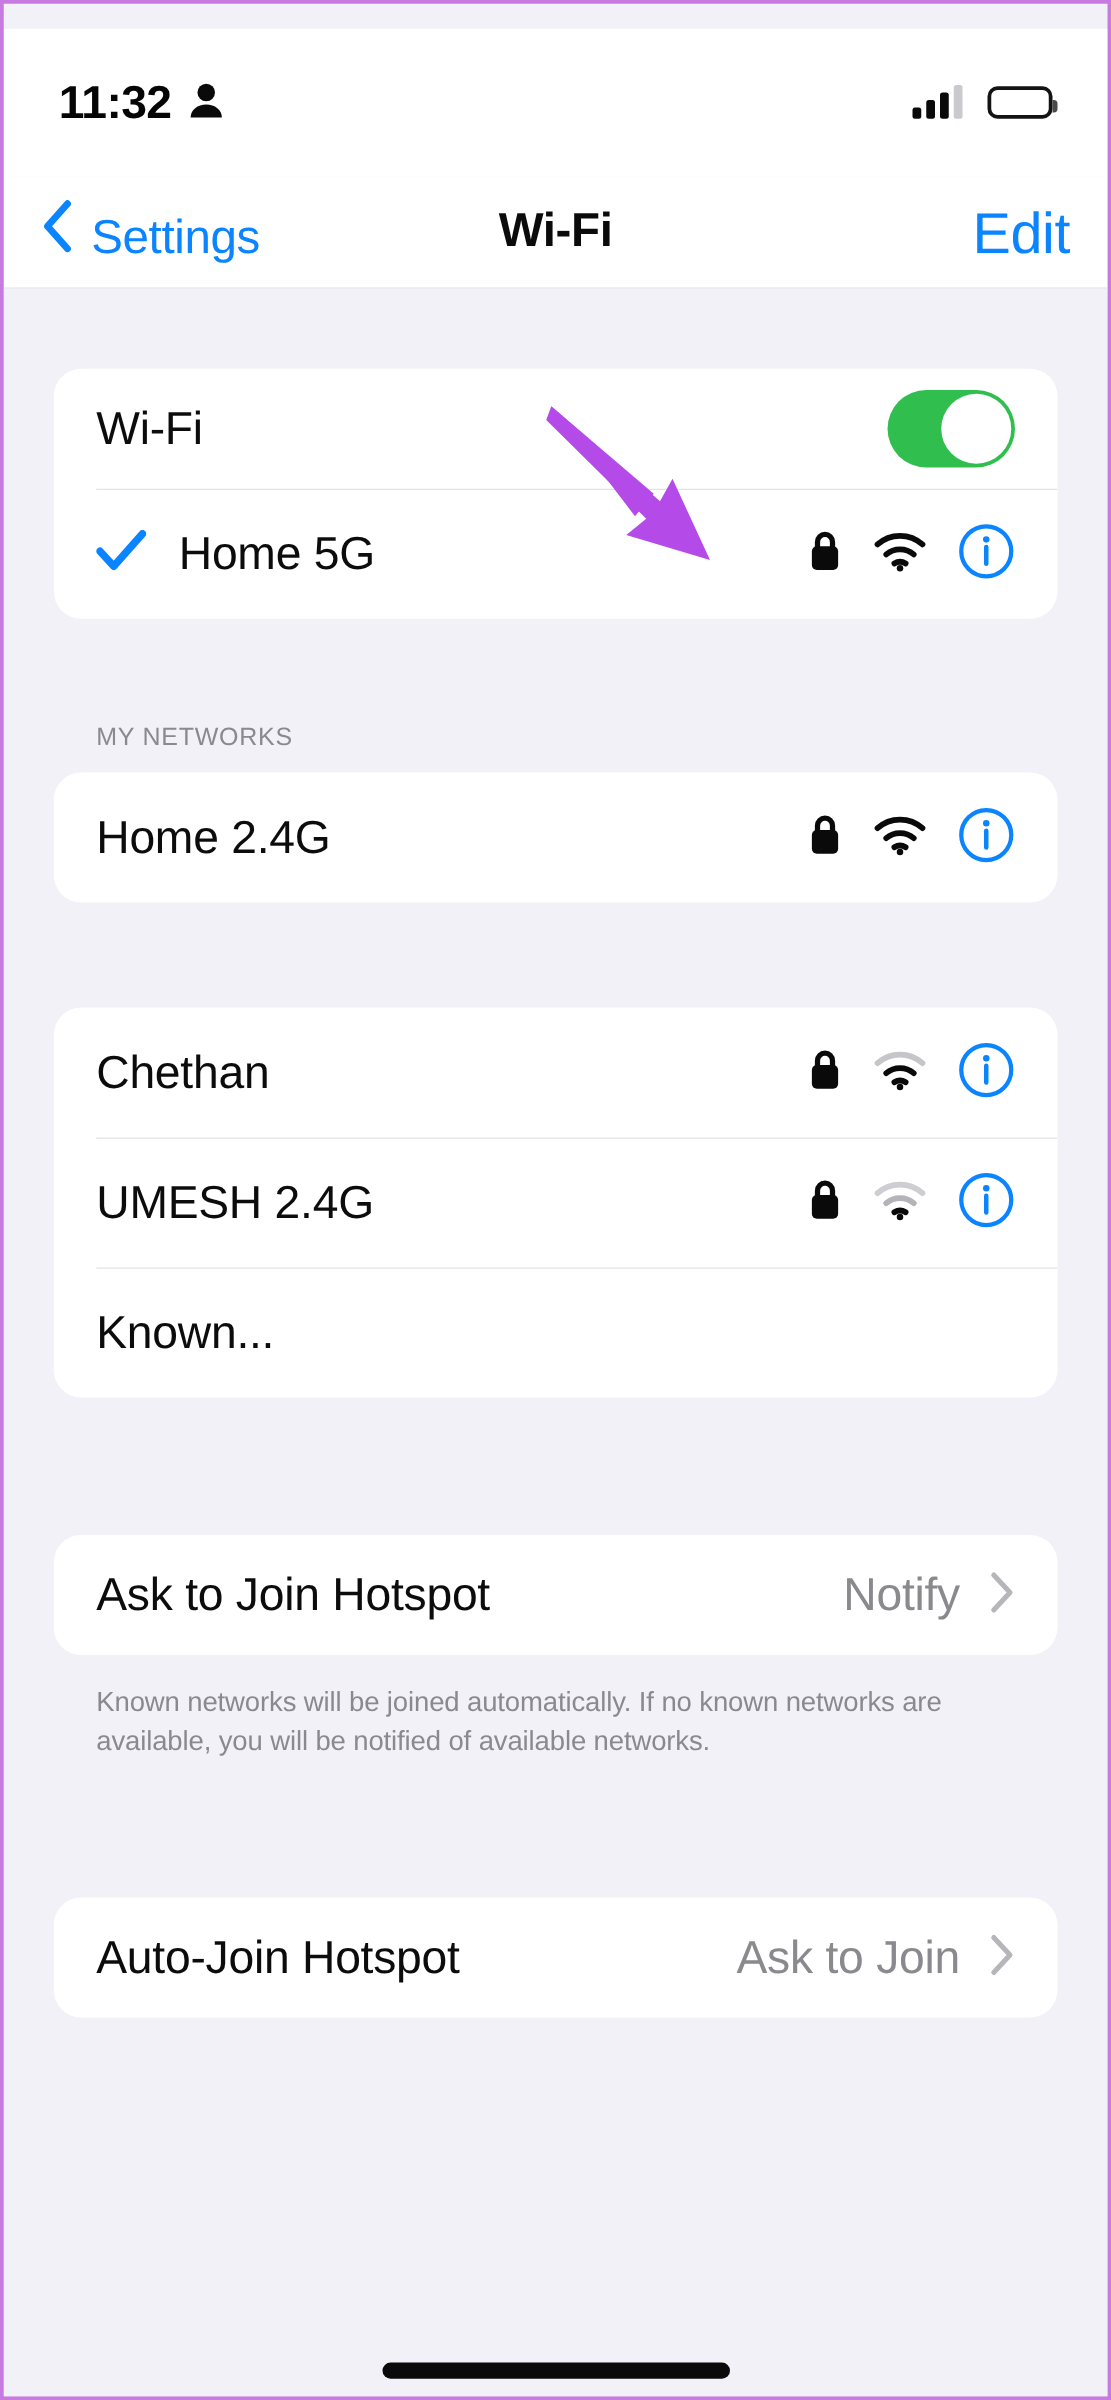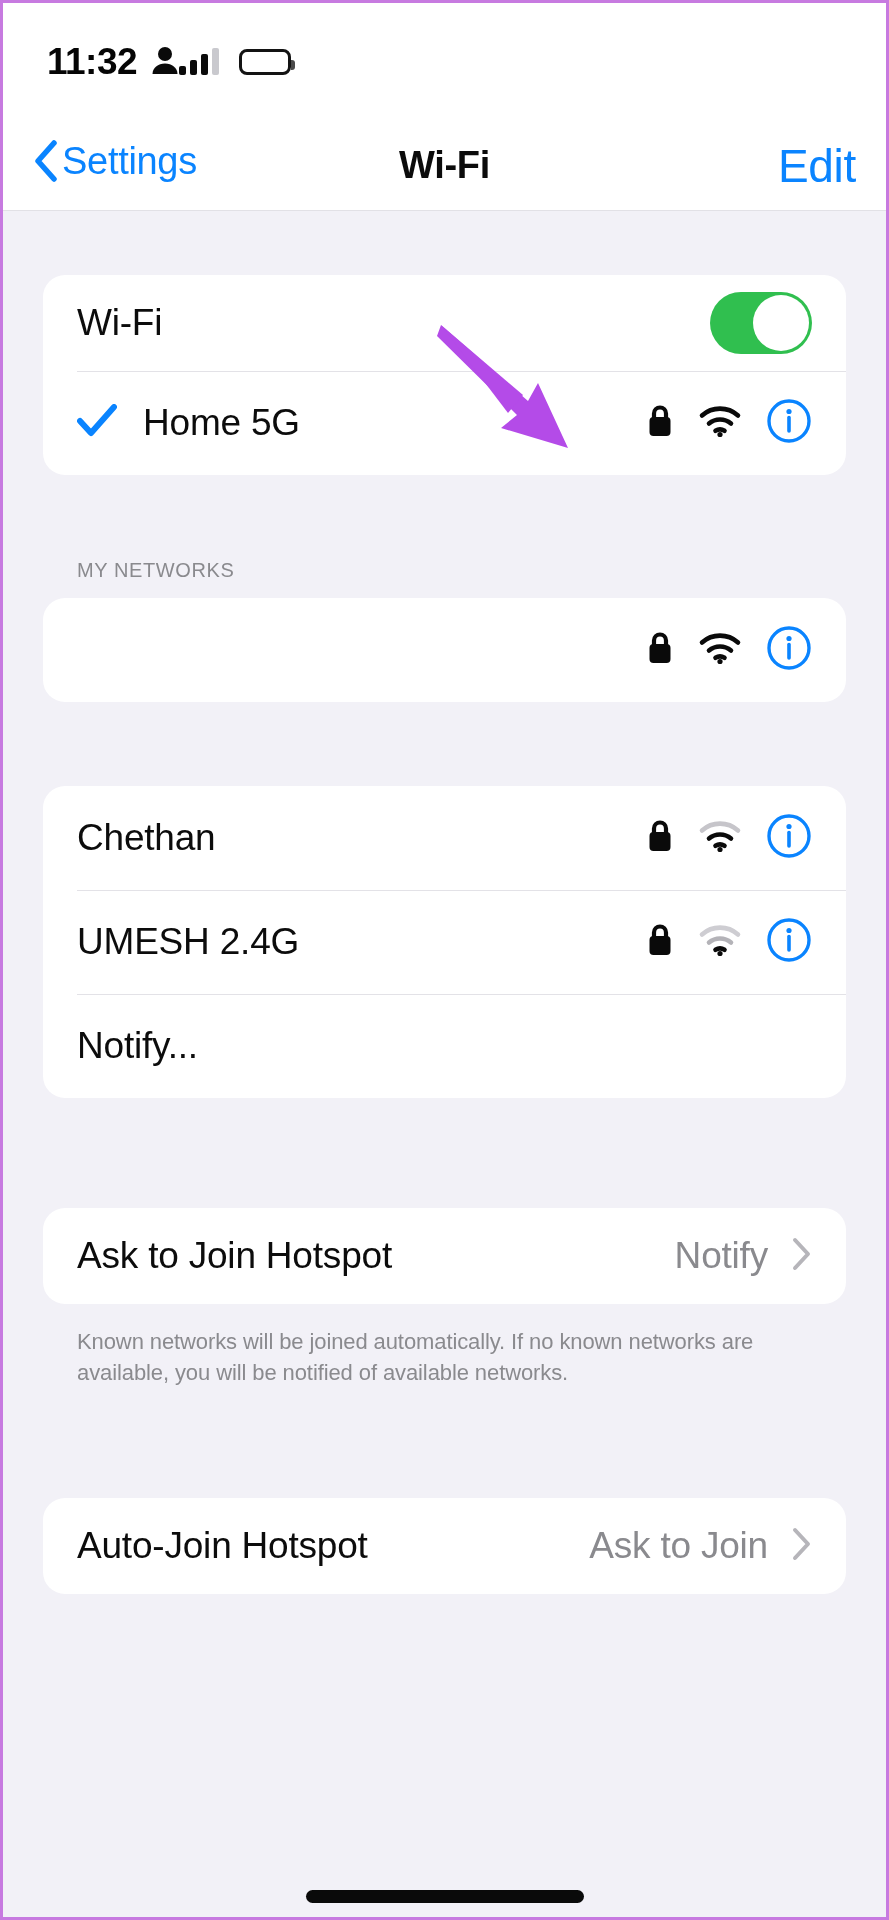--- a/index.html
+++ b/index.html
@@ -21,22 +21,24 @@
     background: #f2f1f7;
     overflow: hidden;
   }
 
   
   .statusbar {
     height: 118px;
     background: #ffffff;
     display: flex;
     align-items: center;
+    justify-content: space-between;
     padding: 0 44px 0 44px;
     box-sizing: border-box;
+    margin-top: 20px;
   }
   .status-left {
     display: flex;
     align-items: center;
     gap: 14px;
   }
   .status-time {
     font-size: 37px;
     font-weight: bold;
     color: #050505;
@@ -94,22 +96,22 @@
     background: #ffffff;
     border-bottom: 1px solid #e2e1e6;
     display: flex;
     align-items: center;
     position: relative;
     padding: 0 30px;
     box-sizing: border-box;
   }
   .nav-back {
     display: flex;
-    align-items: flex-start;
-    gap: 5px;
+    align-items: flex-end;
+    gap: 16px;
     color: #0a84ff;
     font-size: 38px;
     letter-spacing: -0.3px;
   }
   .chev-back { display: block; }
   .nav-title {
     position: absolute;
     left: 0; right: 0;
     text-align: center;
     font-size: 38px;
@@ -345,20 +347,21 @@
       </div>
     </div>
 
     <div class="spacer-84"></div>
 
     <div class="section-header">
       <span>MY NETWORKS</span>
     </div>
     <div class="card">
       <div class="row net-row">
+        <span class="row-label">Home 2.4G</span>
         <span class="row-right">
           <span class="icon-lock">
             <svg width="28" height="36" viewBox="0 0 28 36">
               <path d="M8 15 V10.5 a6 6 0 0 1 12 0 V15" fill="none" stroke="#0a0a0a" stroke-width="4.2"></path>
               <rect x="3.5" y="14" width="21" height="19" rx="4" fill="#0a0a0a"></rect>
             </svg>
           </span>
           <span class="icon-wifi">
             <svg width="44" height="34" viewBox="0 0 44 34">
               <path d="M4 11.5 A27 27 0 0 1 40 11.5" fill="none" stroke="#0a0a0a" stroke-width="4.6" stroke-linecap="round"></path>
@@ -429,21 +432,21 @@
             <svg width="46" height="46" viewBox="0 0 46 46">
               <circle cx="23" cy="23" r="20" fill="none" stroke="#0a84ff" stroke-width="3.4"></circle>
               <circle cx="23" cy="13.5" r="2.6" fill="#0a84ff"></circle>
               <path d="M23 19.5 V33" stroke="#0a84ff" stroke-width="3.6" stroke-linecap="round"></path>
             </svg>
           </span>
         </span>
       </div>
 
       <div class="row net-row">
-        <span class="row-label">Notify...</span>
+        <span class="row-label">Known...</span>
       </div>
     </div>
 
     <div class="spacer-110"></div>
 
     <div class="card">
       <div class="row">
         <span class="row-label">Ask to Join Hotspot</span>
         <span class="row-right">
           <span class="row-value">Notify</span>

